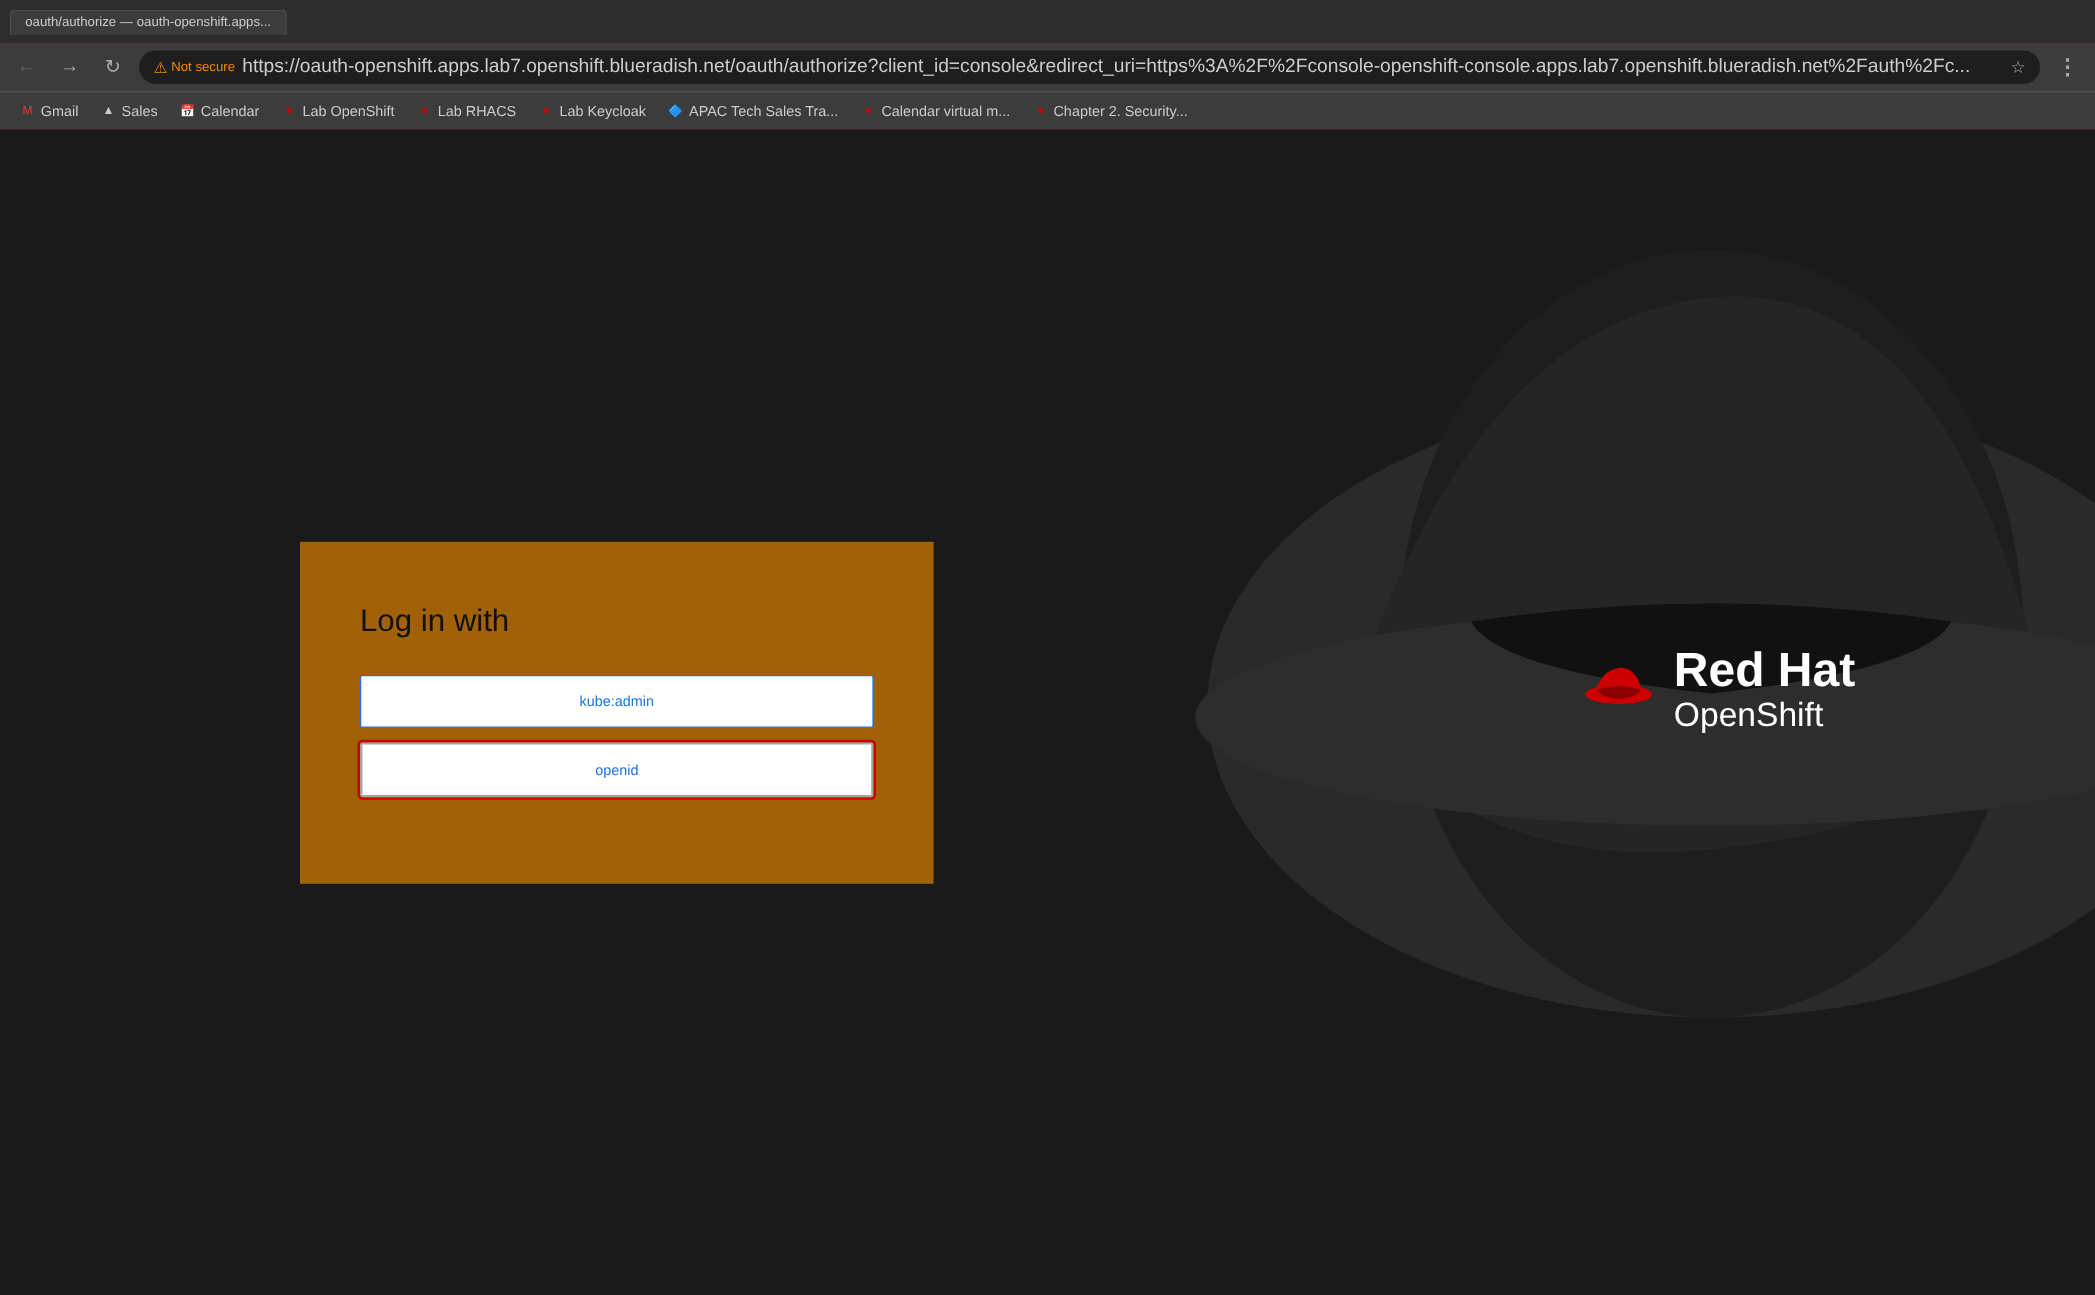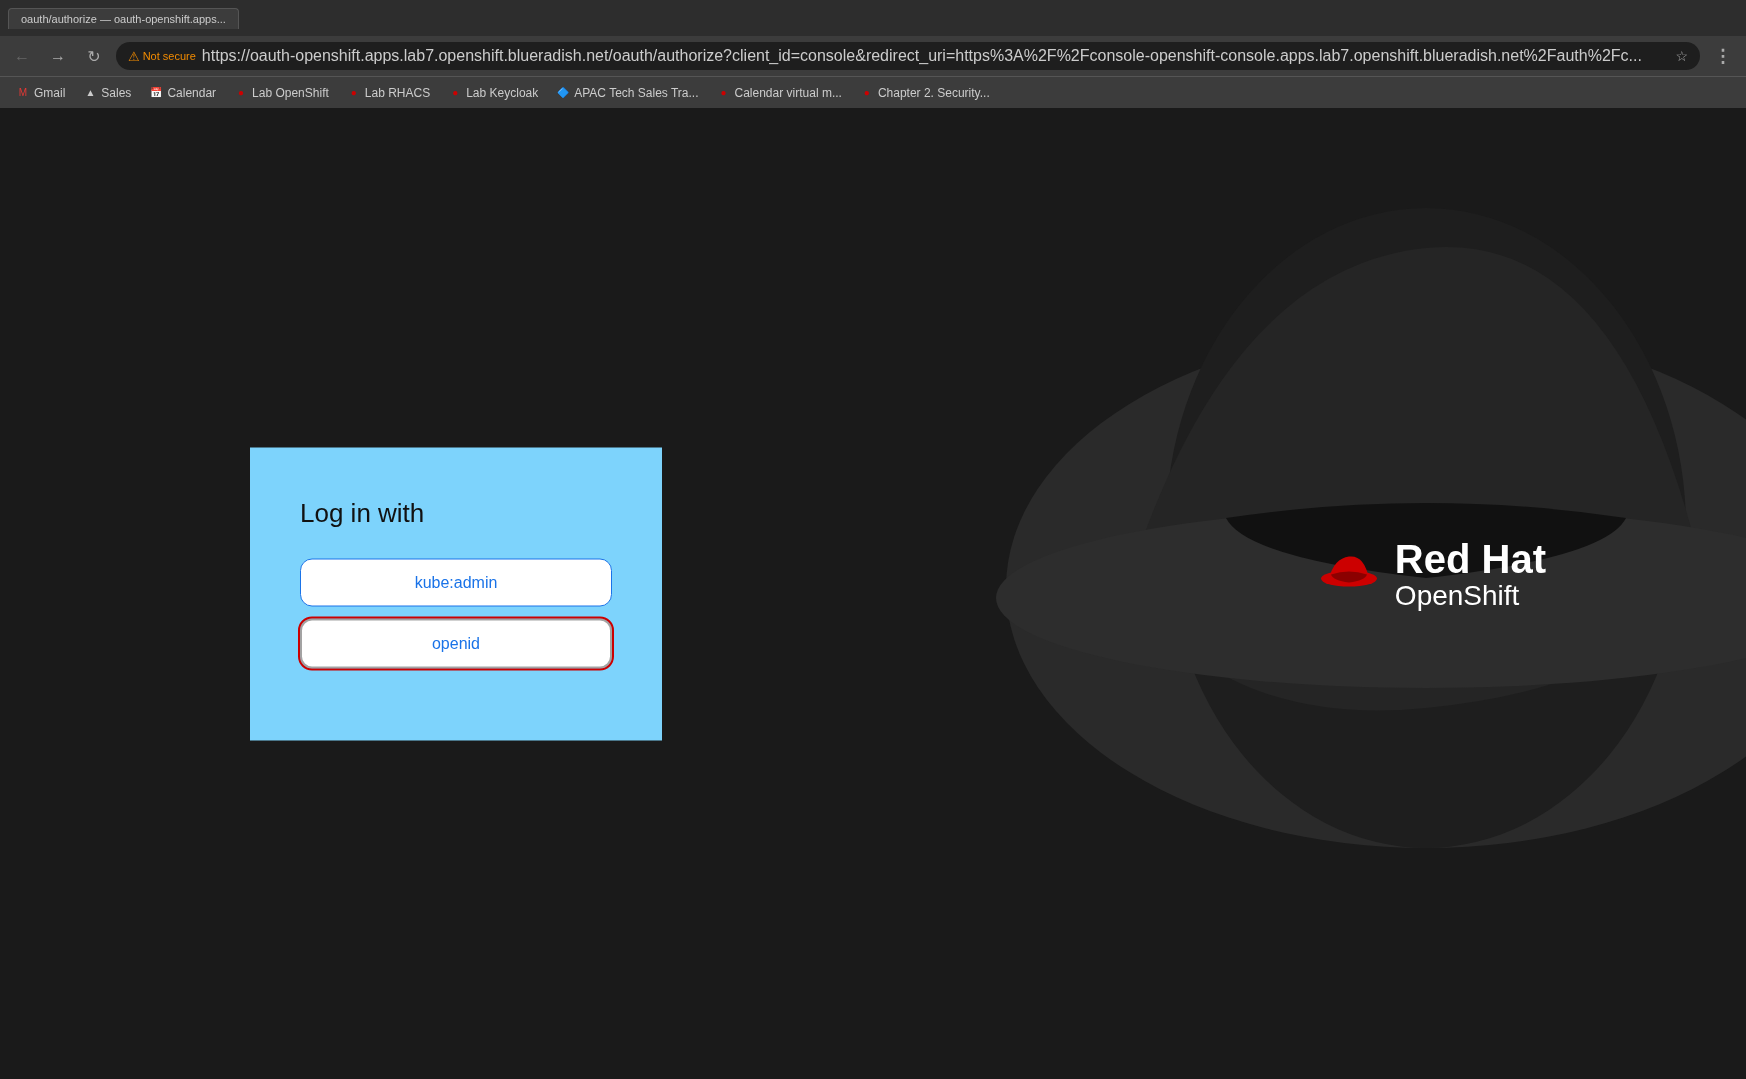--- a/index.html
+++ b/index.html
@@ -147,42 +147,42 @@
       font-weight: normal;
       line-height: 1.1;
     }
 
     
     .login-box {
       position: absolute;
       left: 250px;
       top: 50%;
       transform: translateY(-50%);
-      background: #7dd3fc;
+      background: #a16207;
       padding: 50px 50px 60px 50px;
-      width: 412px;
+      width: 528px;
     }
     .login-title {
       font-size: 26px;
       color: #111;
       margin-bottom: 30px;
       font-weight: normal;
     }
     .login-btn {
       display: block;
       width: 100%;
       padding: 14px;
       margin-bottom: 12px;
       border: 1px solid #1a73e8;
       background: white;
       color: #1a73e8;
-      font-size: 16px;
+      font-size: 12px;
       cursor: pointer;
       text-align: center;
-      border-radius: 12px;
+      border-radius: 2px;
     }
     .login-btn.highlighted {
       border: 2px solid #a3a3a3;
       outline: 2px solid #cc0000;
       outline-offset: 0px;
     }
   </style>
 </head>
 <body>
 

